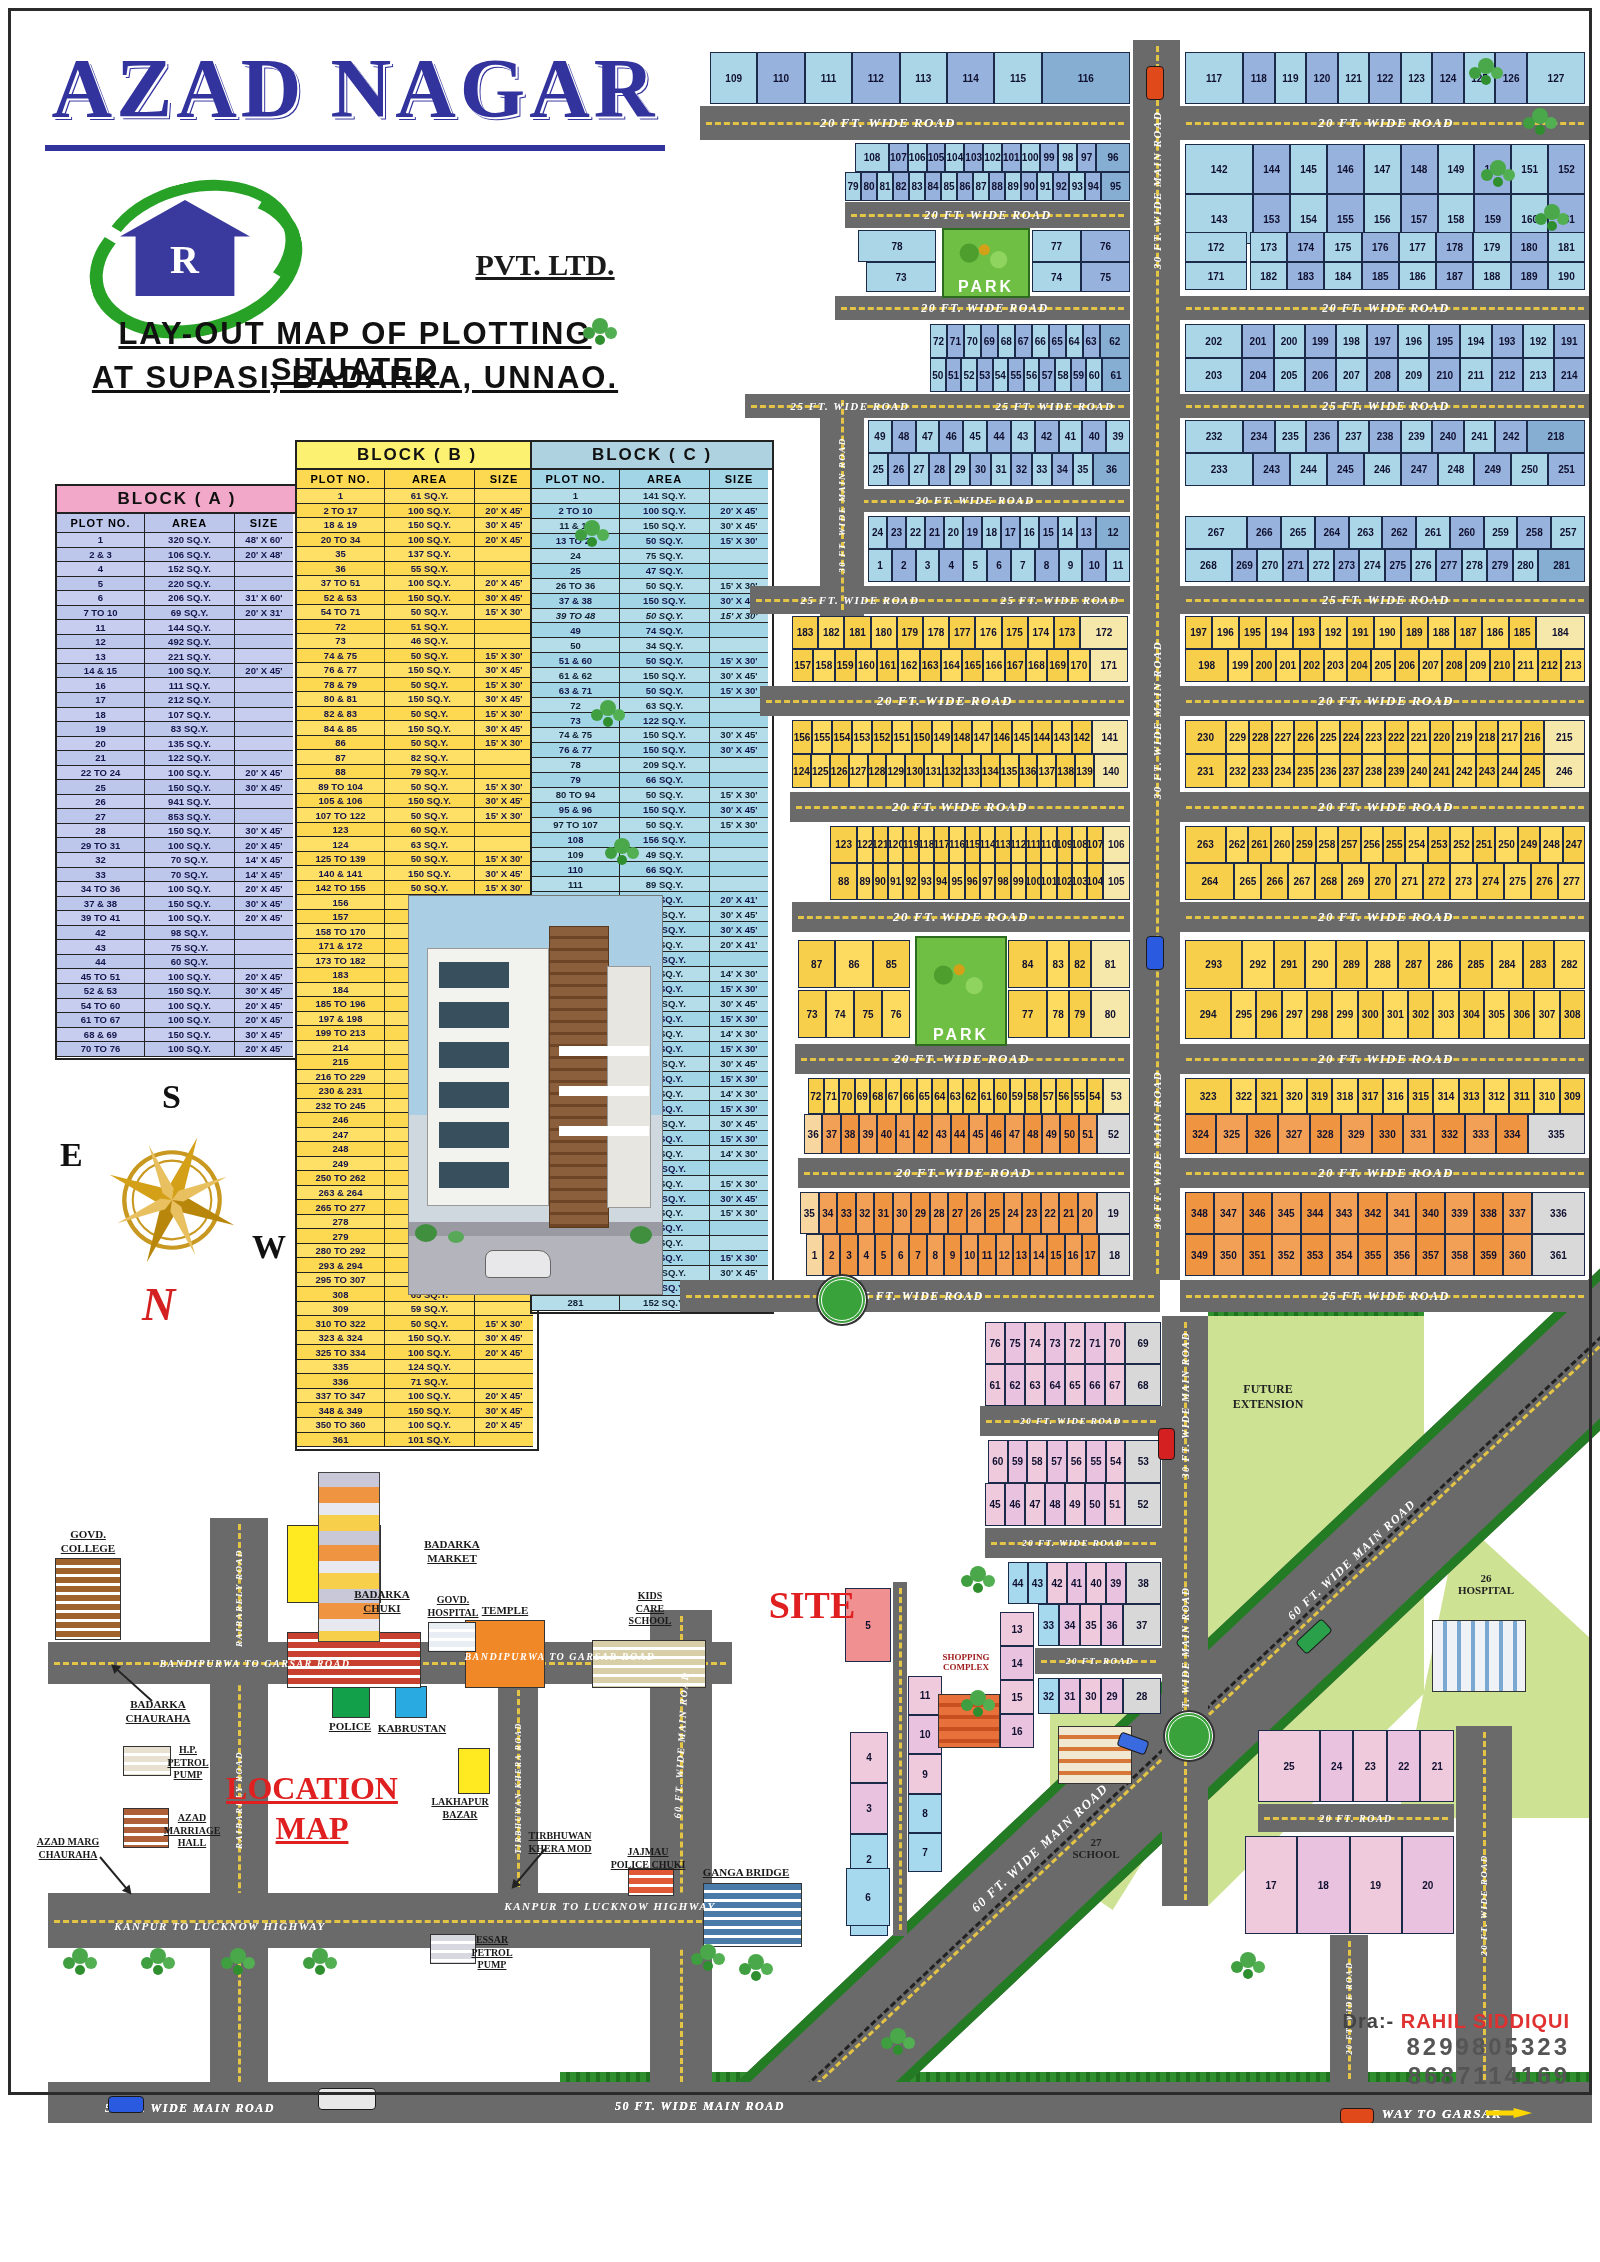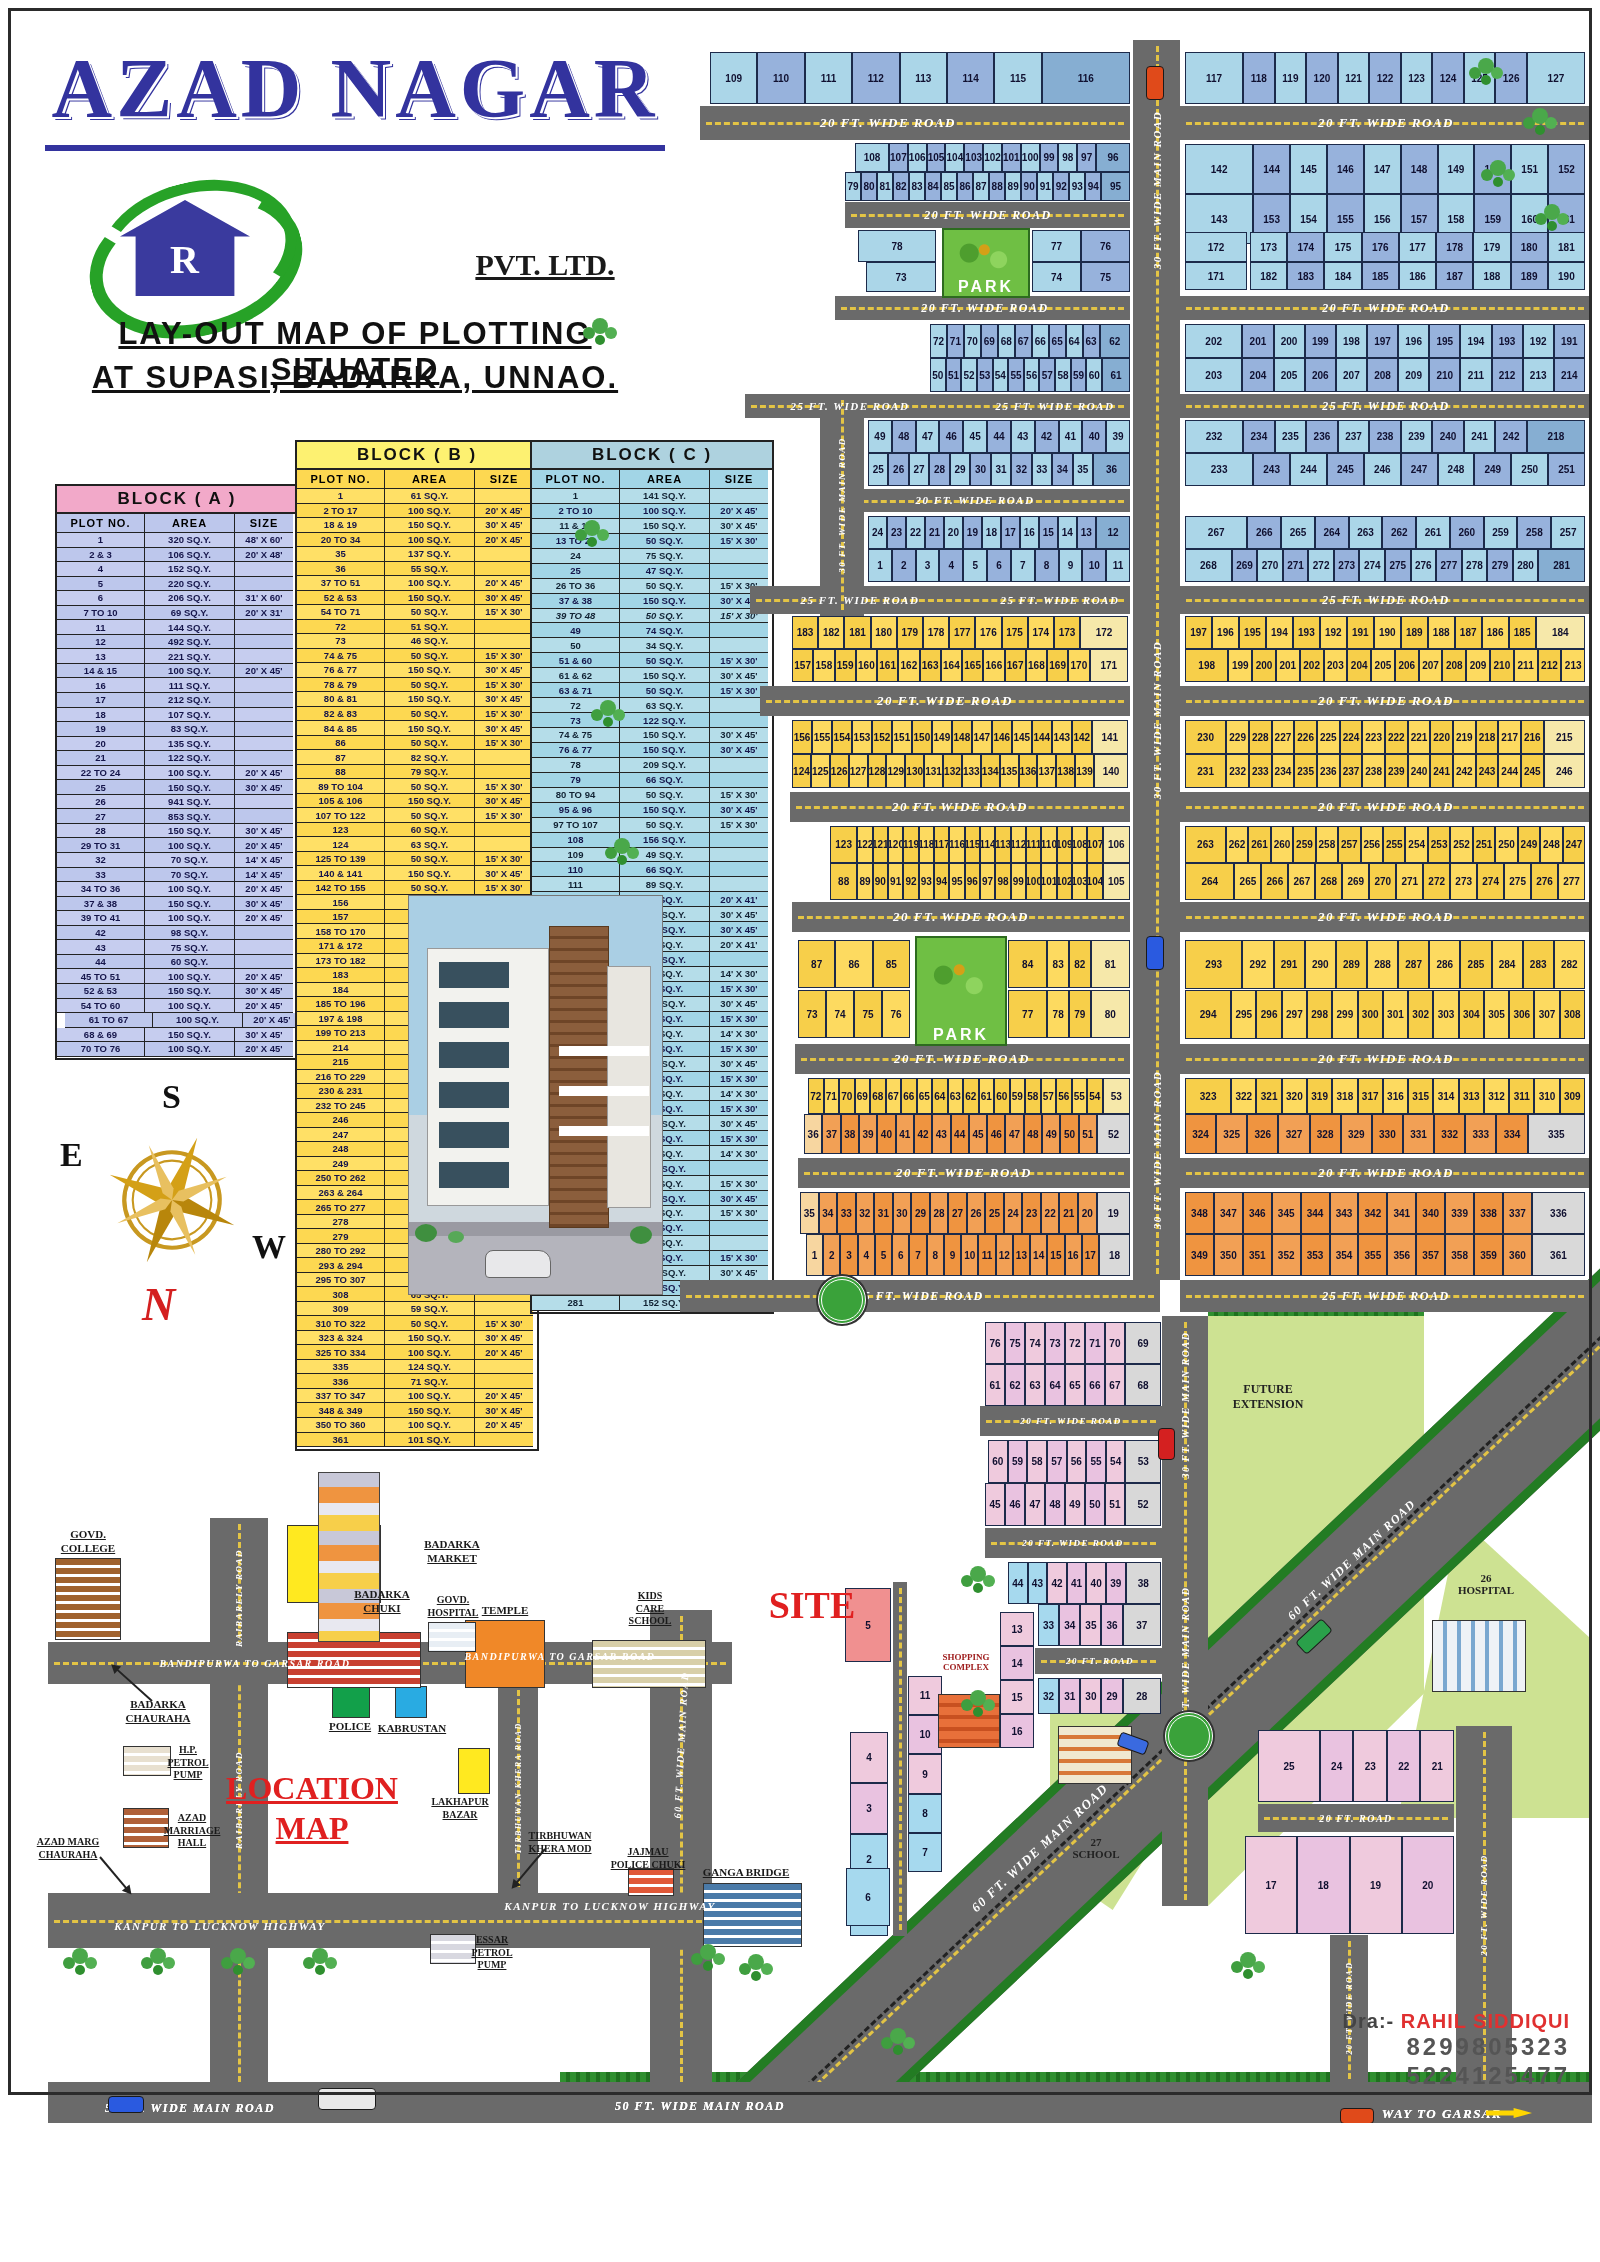--- a/index.html
+++ b/index.html
@@ -309,21 +309,21 @@
         <div class="rw" style="height: 14.5556px;">
           <div>52 &amp; 53</div>
           <div>150 SQ.Y.</div>
           <div>30' X 45'</div>
         </div>
         <div class="rw" style="height: 14.5556px;">
           <div>54 TO 60</div>
           <div>100 SQ.Y.</div>
           <div>20' X 45'</div>
         </div>
-        <div class="rw" style="height: 14.5556px; padding-left: 8px;">
+        <div class="rw" style="height: 14.5556px;">
           <div>61 TO 67</div>
           <div>100 SQ.Y.</div>
           <div>20' X 45'</div>
         </div>
         <div class="rw" style="height: 14.5556px;">
           <div>68 &amp; 69</div>
           <div>150 SQ.Y.</div>
           <div>30' X 45'</div>
         </div>
         <div class="rw" style="height: 14.5556px;">
@@ -2072,15 +2072,15 @@
       <div class="arrow" style="left: 100px; top: 1856px; width: 42px; height: 2px; position: absolute; transform: rotate(50deg);"></div>
       <div class="arrow" style="left: 545px; top: 1848px; width: 45px; height: 2px; position: absolute; transform: rotate(130deg);"></div>
       <div class="arrow" style="left: 152px; top: 1700px; width: 48px; height: 2px; position: absolute; transform: rotate(222deg);"></div>
       <div class="minisite" style="left: 318px; top: 1472px; width: 60px; height: 168px; position: absolute;"></div>
     </div>
 
   <div class="contact">
     <div class="l1"><span>Dra:-</span>
       <b>RAHIL SIDDIQUI</b></div>
     <div class="ph">8299805323</div>
-    <div class="ph">5224125477</div>
+    <div class="ph">8687114169</div>
   </div>
 </div>
 
 </body></html>

